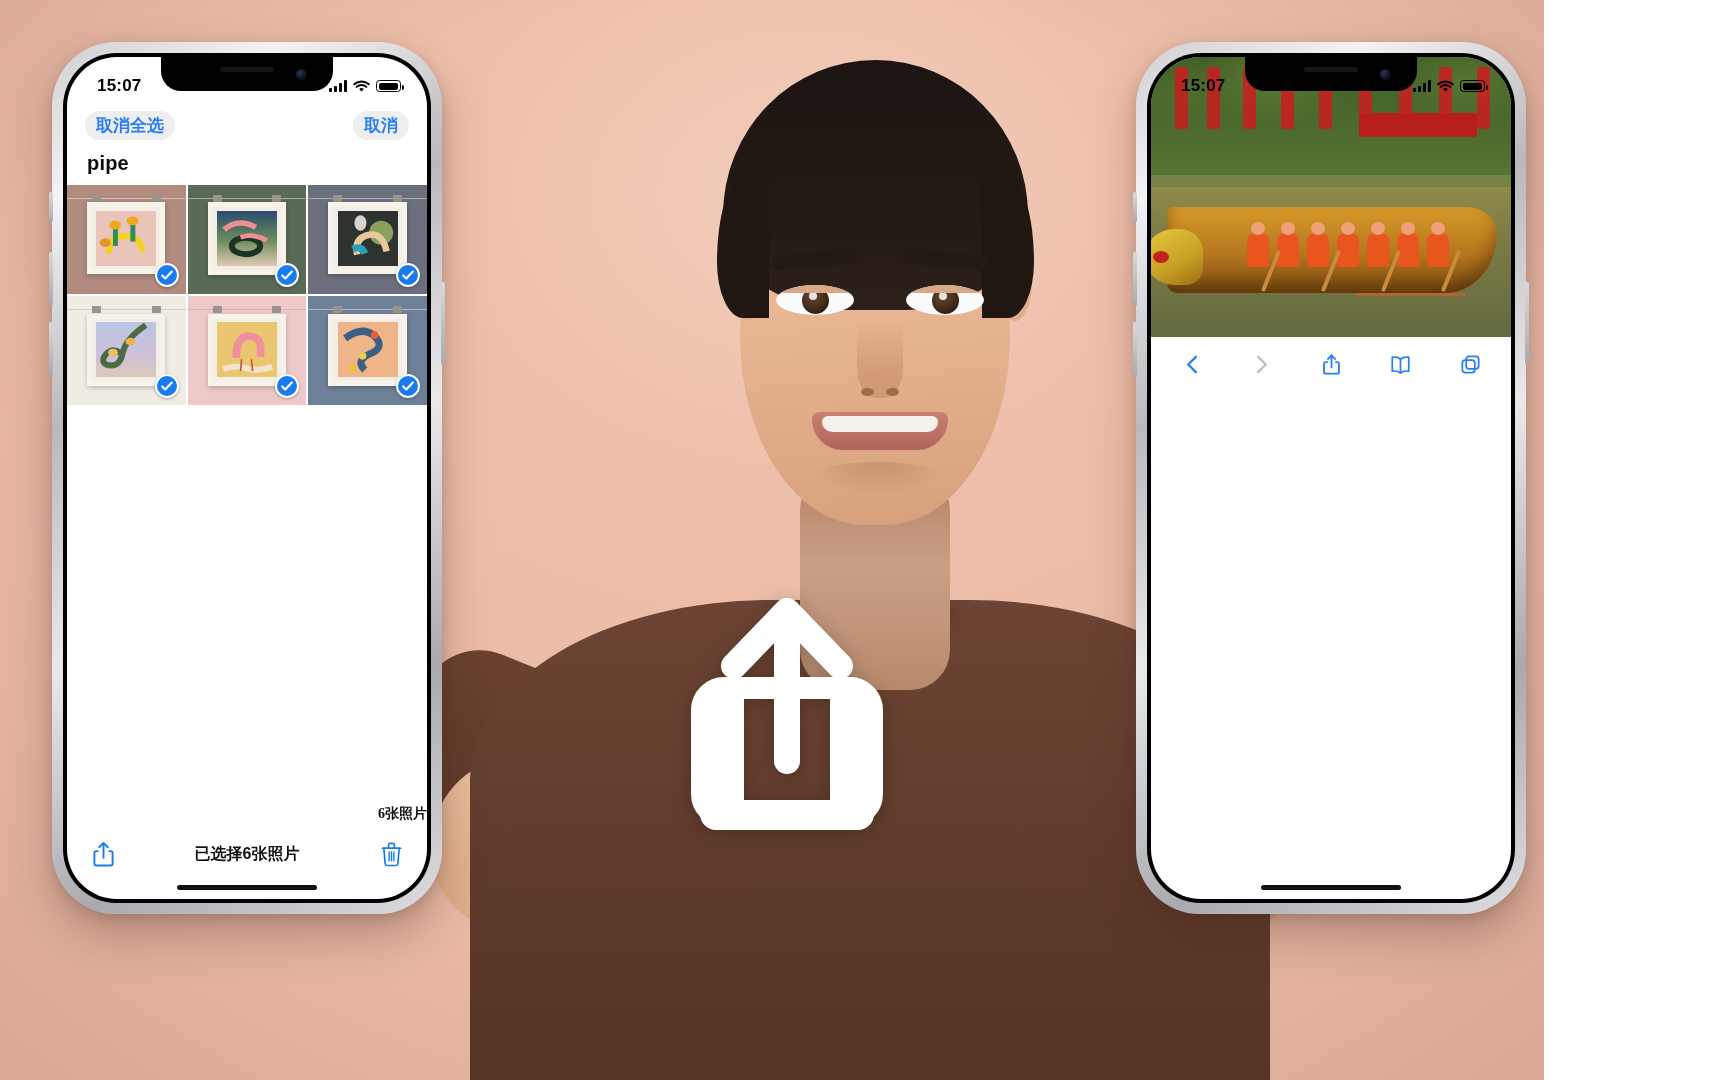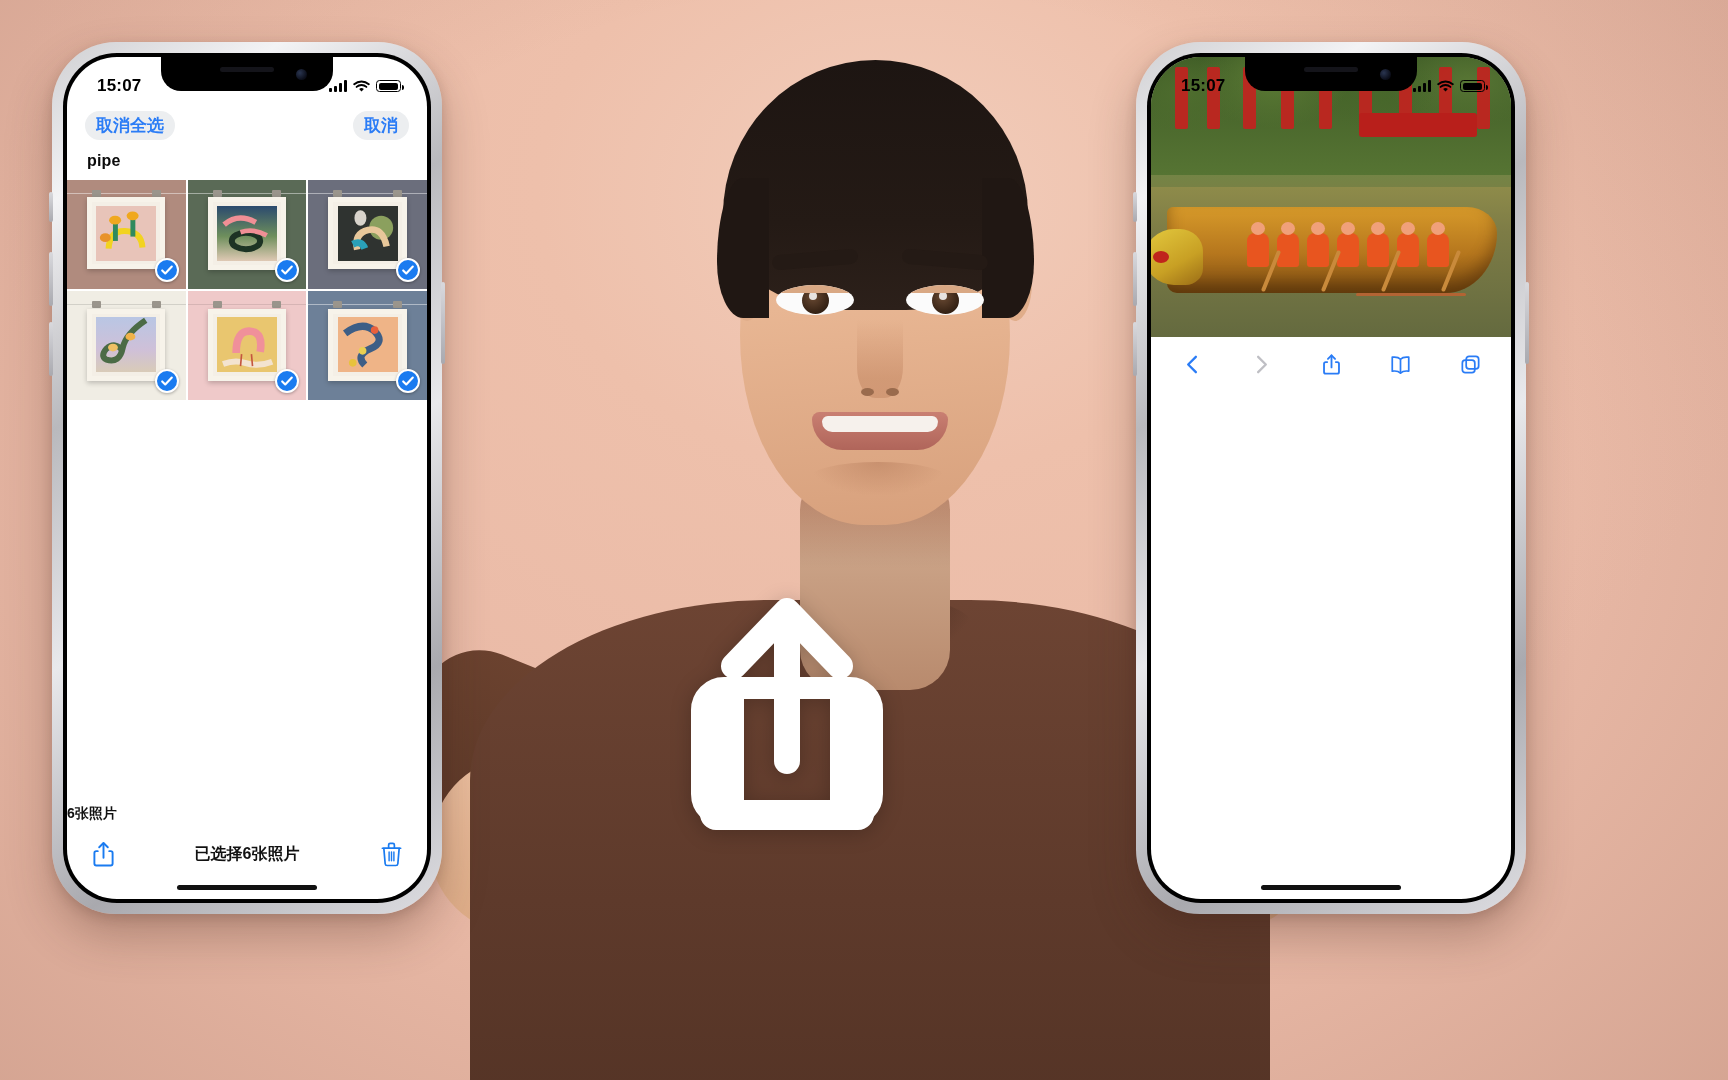--- a/index.html
+++ b/index.html
@@ -5,21 +5,21 @@
   * { box-sizing: border-box; margin: 0; padding: 0; }
   html, body {
     width: 1728px; height: 1080px;
     overflow: hidden;
     font-family: "Liberation Sans", sans-serif;
   }
 
   
   #scene {
     position: relative;
-    width: 1728px; height: 1080px;
+    width: 1544px; height: 1080px;
     background:
       radial-gradient(ellipse 900px 700px at 52% 18%, #f2cdbb 0%, #eec0ab 40%, #e9b9a6 100%),
       linear-gradient(165deg, #f7ddd0 0%, #f0c6b2 45%, #e3ae9b 100%);
     overflow: hidden;
   }
   
   #scene::after {
     content: "";
     position: absolute; inset: 0;
     background: radial-gradient(ellipse 1200px 900px at 50% 45%, rgba(0,0,0,0) 55%, rgba(120,70,55,.18) 100%);
@@ -213,42 +213,43 @@
   #phone-left .screen { display: flex; flex-direction: column; background:#fff; }
 
   .nav-row {
     display:flex; align-items:center; justify-content:space-between;
     padding: 54px 18px 6px 18px;
   }
   .pill {
     background:#eceef0; border-radius:16px; padding:6px 11px;
     color:#2a7cf6; font-size:17px; font-weight:600; line-height:1;
   }
-  .album-title { padding: 6px 20px 10px 20px; font-size:16px; font-weight:800; color:#0b0b0b; letter-spacing:.2px; }
+  .album-title { padding: 6px 20px 10px 20px; font-size:20px; font-weight:800; color:#0b0b0b; letter-spacing:.2px; }
 
   .grid { display:grid; grid-template-columns: repeat(3, 1fr); gap: 2px; }
   .cell { position: relative; aspect-ratio: 1 / 0.92; overflow: hidden; }
   .frame-art { position:absolute; left:17%; top:16%; width:66%; height:66%;
     background:#f4efe6; border:5px solid #f7f3ea; box-shadow: 0 2px 5px rgba(0,0,0,.22); }
   .art-inner { position:absolute; inset:6%; }
   .clip { position:absolute; top:9%; width:9px; height:7px; background:#9a958c; border-radius:1px; }
   .clip.a { left:21%; } .clip.b { right:21%; }
   .wire { position:absolute; left:0; right:0; top:12%; height:1px; background:rgba(255,255,255,.45); }
   .check {
     position:absolute; right:7px; bottom:7px;
     width:24px; height:24px; border-radius:50%;
     background:#1a7bf0; border:2px solid #fff;
     display:flex; align-items:center; justify-content:center;
     box-shadow:0 1px 3px rgba(0,0,0,.3);
   }
   .check svg { width:14px; height:14px; }
 
   .photos-count {
-    margin-top:auto; text-align:left; font-size:14px; font-weight:700; color:#111;
+    margin-top:auto; text-align:right; font-size:14px; font-weight:700; color:#111;
     padding-bottom: 6px;
+    font-family: Liberation Serif, serif;
   }
   .bottom-bar {
     display:flex; align-items:center; justify-content:space-between;
     padding: 10px 22px 30px 22px;
   }
   .bottom-bar .sel-label { font-size:16px; font-weight:600; color:#111; }
   .ico-btn { width:28px; height:30px; display:flex; align-items:center; justify-content:center; }
   .ico-btn svg { width:23px; height:28px; }
 
   

